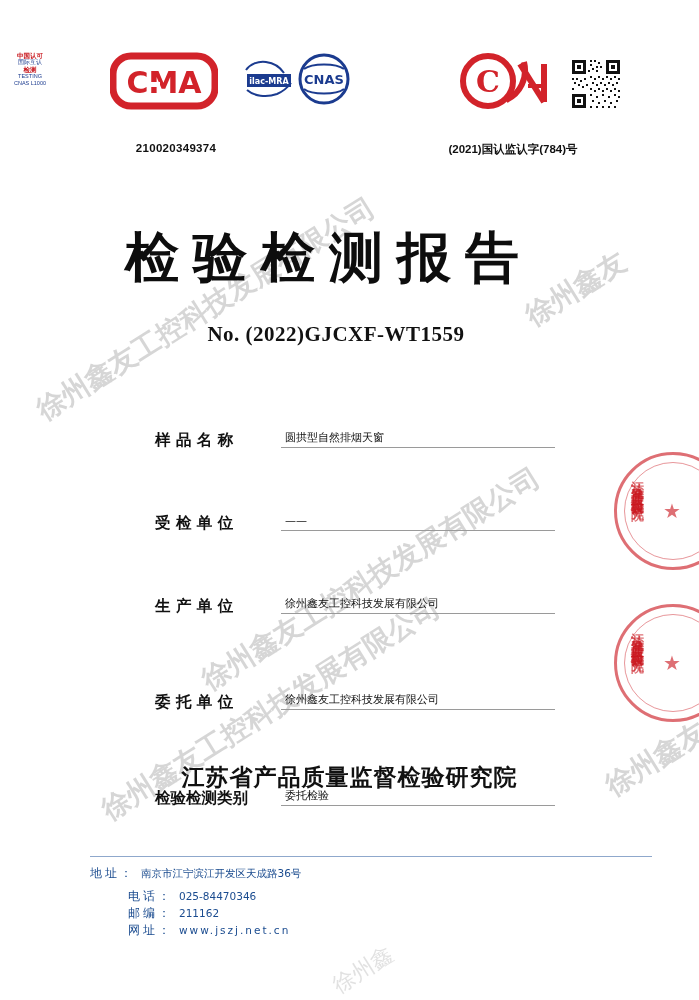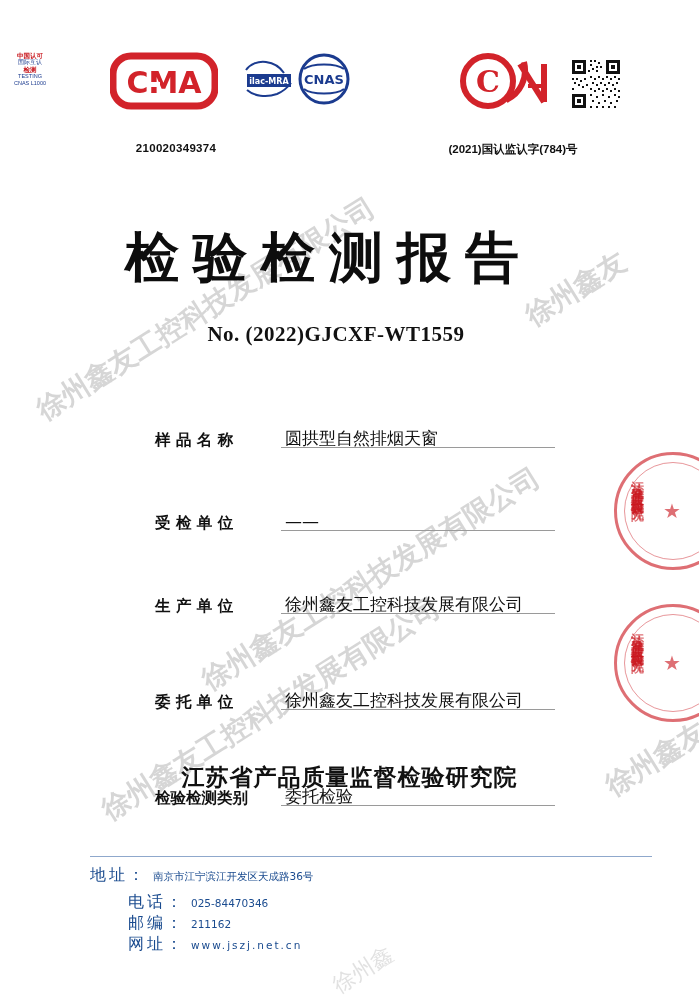--- a/index.html
+++ b/index.html
@@ -156,21 +156,21 @@
     letter-spacing: 0;
     white-space: nowrap;
   }
   .field-value-wrap {
     flex: 1 1 auto;
     position: relative;
     padding-top: 4px;
   }
   .field-value {
     font-family: "DejaVu Sans", sans-serif;
-    font-size: 17px;
+    font-size: 11px;
     line-height: 20px;
     color: #111;
     min-height: 20px;
     padding-left: 4px;
     word-break: break-all;
   }
   .field-line {
     position: absolute;
     left: 0;
     right: 0;
@@ -214,21 +214,21 @@
     border-top: 1px solid #8fa8cc;
     margin-bottom: 8px;
   }
   .footer-row {
     display: flex;
     align-items: baseline;
     margin-bottom: 6px;
   }
   .f-label {
     color: #1a4b8f;
-    font-size: 16px;
+    font-size: 12px;
     letter-spacing: 3px;
     white-space: nowrap;
   }
   .f-val {
     color: #1a4b8f;
     font-size: 10.5px;
     margin-left: 6px;
     white-space: nowrap;
   }
   .footer-row2 { justify-content: flex-start; flex-direction: column; }

